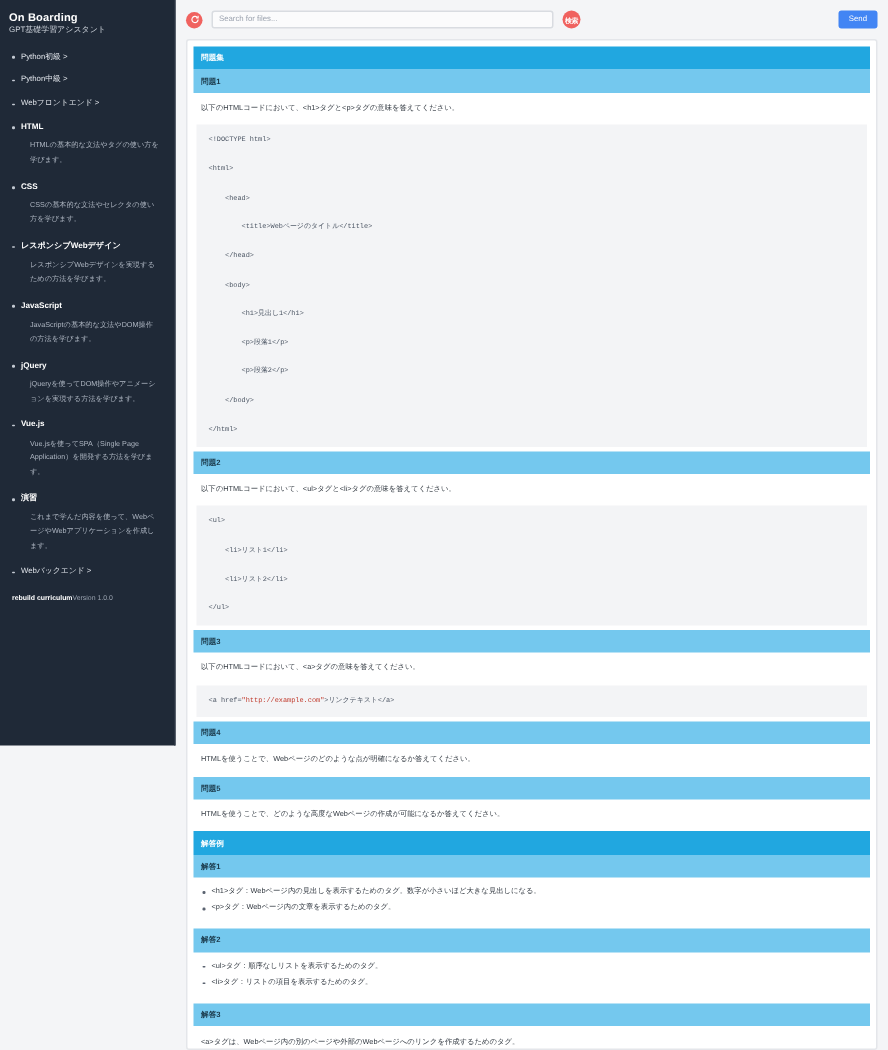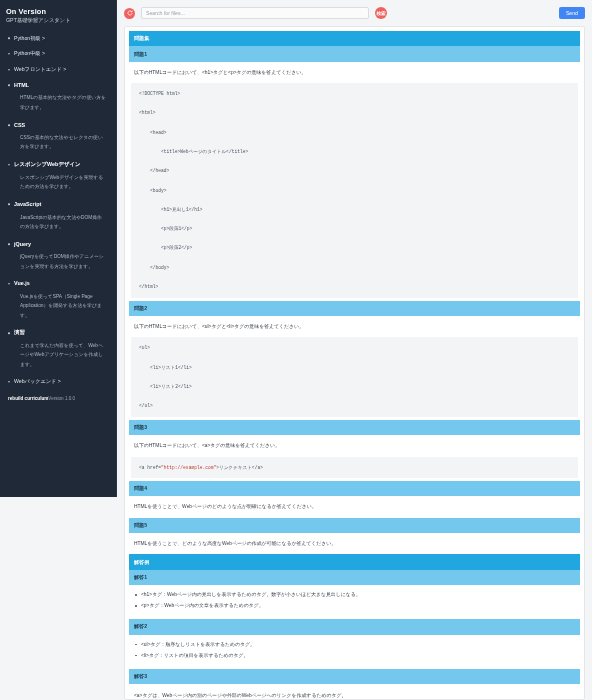--- a/index.html
+++ b/index.html
@@ -213,21 +213,21 @@
     padding: 7px 5px 7px 5px;
     line-height: 1.85;
   }
 </style>
 </head>
 <body>
 
 <div class="app">
 
   <aside class="sidebar">
-    <div class="brand-title">On Version</div>
+    <div class="brand-title">On Boarding</div>
     <div class="brand-sub">GPT基礎学習アシスタント</div>
     <ul class="nav" id="nav-list">
         <li>
           <div class="nav-link">Python初級 &gt;</div>
         </li>
         <li>
           <div class="nav-link">Python中級 &gt;</div>
         </li>
         <li>
           <div class="nav-link">Webフロントエンド &gt;</div>

